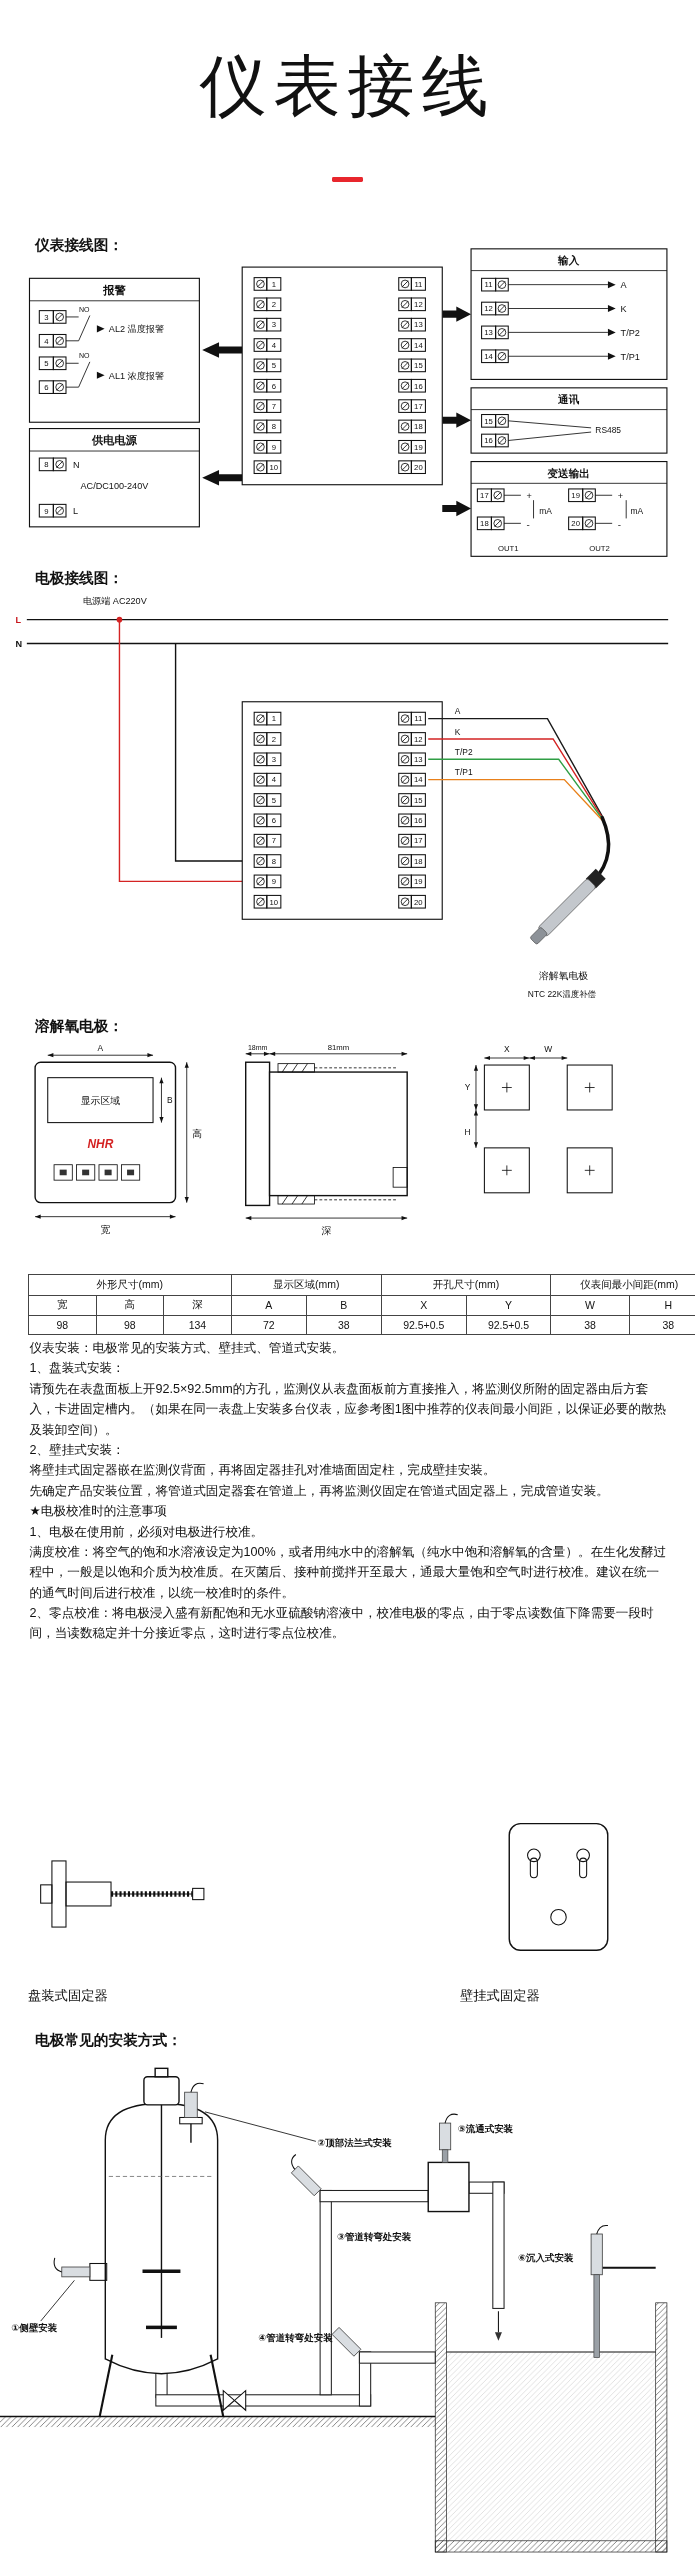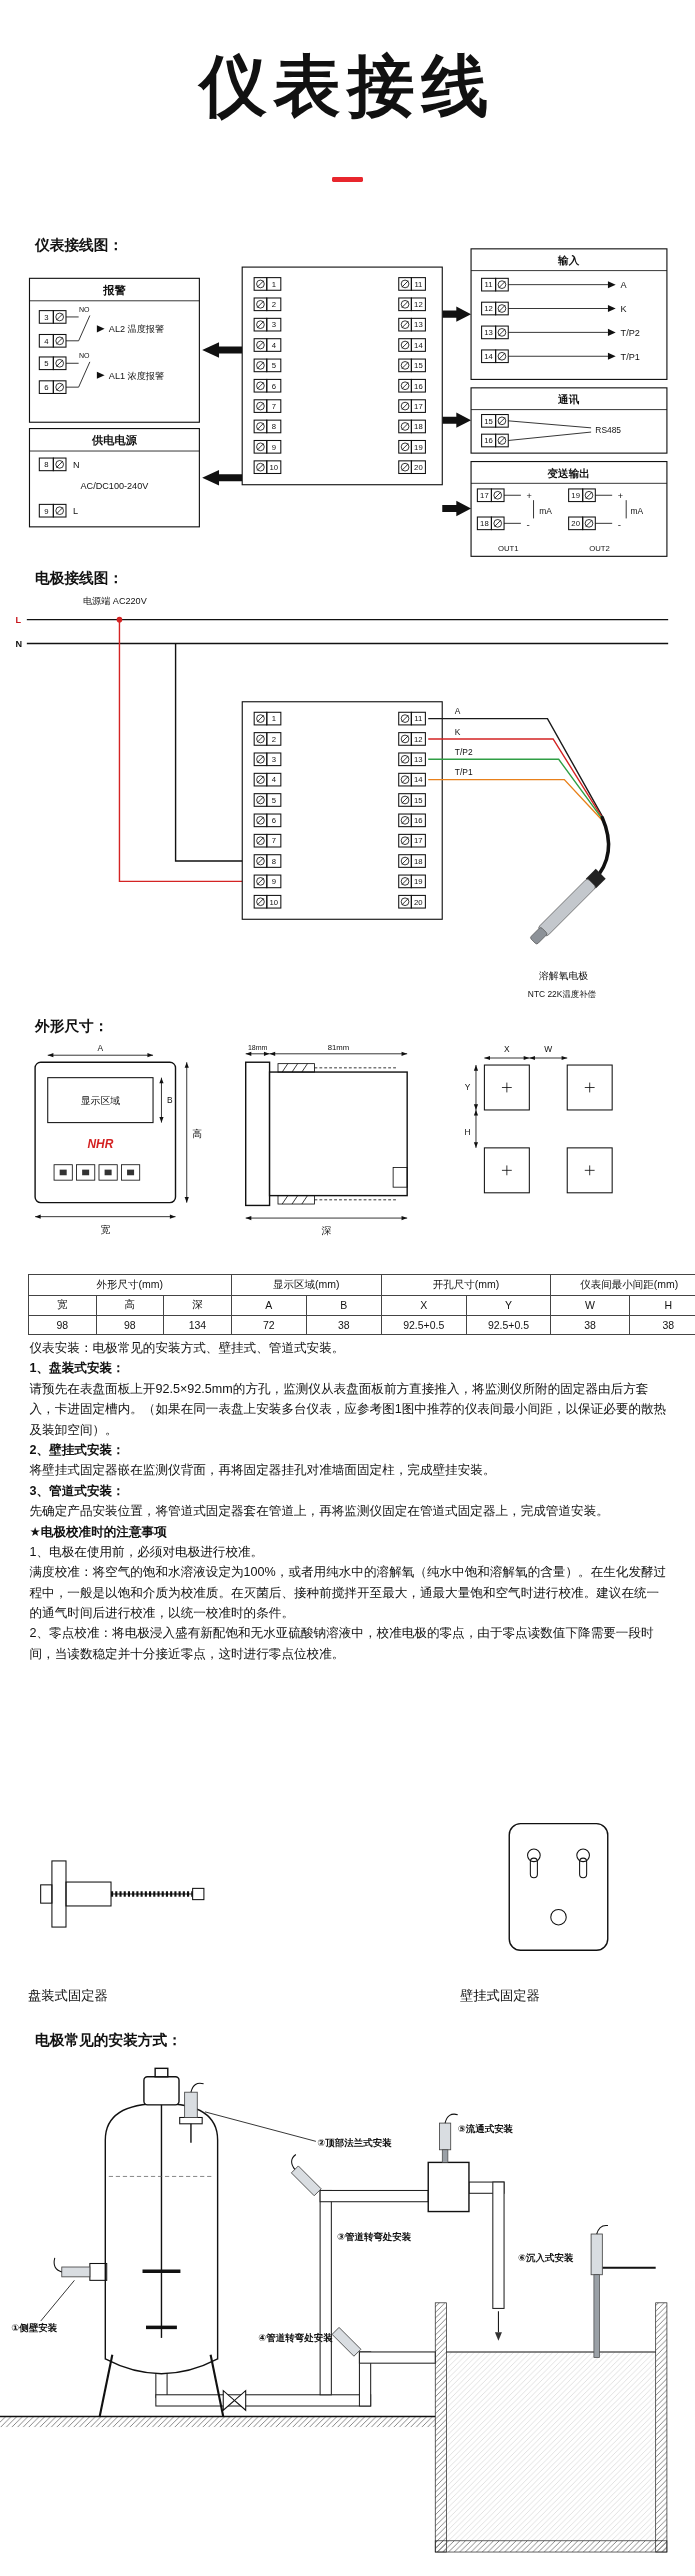--- a/index.html
+++ b/index.html
@@ -1,18 +1,18 @@
 <!DOCTYPE html>
 <html style="font-size:11.2px"><head>
 <meta charset="utf-8">
 <style>
 *{margin:0;padding:0;box-sizing:border-box}
 body{background:#fff;font-family:"Liberation Sans","DejaVu Sans",sans-serif;color:#111}
 .page{position:relative;width:695px;height:2576px;background:#fff;overflow:hidden}
-h1.title{position:absolute;top:41px;left:0;width:100%;text-align:center;font-size:67px;font-weight:700;letter-spacing:7px}
+h1.title{position:absolute;top:41px;left:0;width:100%;text-align:center;font-size:67px;font-weight:400;letter-spacing:7px}
 .title-dash{position:absolute;top:177px;left:332px;width:31px;height:4.9px;background:#e8262d;border-radius:1.4px}
 .sec-label{position:absolute;left:35px;font-size:14.7px;font-weight:bold}
 svg.abs{position:absolute;left:0}
 svg text{font-family:"Liberation Sans","DejaVu Sans",sans-serif;fill:#111}
 .mid{text-anchor:middle}
 .bold{font-weight:bold}
 .red{fill:#c8161d}
 .t10{font-size:10px}.t11{font-size:11px}.t12{font-size:12px}.t13{font-size:13px}
 .t14{font-size:14px}.t15{font-size:15px}.t16{font-size:16px}
 .tnum{font-size:11px}
@@ -31,21 +31,21 @@
 .brand{font-size:17px;font-weight:bold;font-style:italic;fill:#d42323}
 .pipe rect{fill:#fff;stroke:#222;stroke-width:1.5}
 .probe{fill:#d9dde1;stroke:#444;stroke-width:1.2}
 .probe2{fill:#9aa0a6;stroke:#444;stroke-width:1}
 .mlabel{font-size:13.5px;font-weight:bold}
 .vwhite{fill:#fff;stroke:#111;stroke-width:1.5}
 #spec-table{position:absolute;left:28px;top:1274px;width:680px;border-collapse:collapse;font-size:10.5px;text-align:center;table-layout:fixed}
 #spec-table td{border:0.7px solid #444;padding:2.8px 1.4px}
 .install{position:absolute;left:29.5px;top:1338px;width:638px;font-size:12.6px;line-height:1.62}
 .install p{margin:0}
-.install .bold{font-weight:bold}
+.install .bold{font-weight:normal}
 .fixtures{position:absolute;left:28px;top:1806px;width:640px;display:flex;justify-content:space-between}
 .fixtures figure{width:208px;}
 .fixtures svg{position:static}
 .fixtures figcaption{font-size:13.3px;margin-top:2.8px}
 </style>
 </head>
 <body>
 
 <div class="page">
 
@@ -581,21 +581,21 @@
     <path class="cable" d="M858,320 C872,352 872,382 846,410"></path>
     <g transform="translate(846,410) rotate(135)">
       <rect x="-14" y="-10" width="20" height="20" fill="#222"></rect>
       <rect x="4" y="-9" width="100" height="18" rx="4" fill="#c3c7cc" stroke="#555"></rect>
       <rect x="100" y="-7" width="22" height="14" rx="3" fill="#8d9298" stroke="#555"></rect>
     </g>
     <text x="768" y="550" class="t14">溶解氧电极</text>
     <text x="752" y="576" class="t12">NTC 22K温度补偿</text>
   </svg>
 
-  <div class="sec-label" style="top:1017px">外形尺寸：</div>
+  <div class="sec-label" style="top:1017px">溶解氧电极：</div>
 
   <svg class="abs" id="svg-dims" style="top:1041px" width="695" height="232" viewBox="0 0 990 330">
     <g>
       <rect class="box2" x="50" y="30" width="200" height="200" rx="8"></rect>
       <rect class="ln15" x="68" y="52" width="150" height="64"></rect>
       <text x="143" y="90" class="t14 mid">显示区域</text>
       <text x="143" y="152" class="brand mid">NHR</text>
       <g>
         <rect class="ln" x="77" y="176" width="26" height="22"></rect>
           <rect class="fillg" x="85" y="183" width="10" height="8"></rect>
@@ -731,21 +731,20 @@
         </tr>
       </tbody>
     </table>
 
   <div class="install">
     <p>仪表安装：电极常见的安装方式、壁挂式、管道式安装。</p>
     <p class="bold">1、盘装式安装：</p>
     <p>请预先在表盘面板上开92.5×92.5mm的方孔，监测仪从表盘面板前方直接推入，将监测仪所附的固定器由后方套入，卡进固定槽内。（如果在同一表盘上安装多台仪表，应参考图1图中推荐的仪表间最小间距，以保证必要的散热及装卸空间）。</p>
     <p class="bold">2、壁挂式安装：</p>
     <p>将壁挂式固定器嵌在监测仪背面，再将固定器挂孔对准墙面固定柱，完成壁挂安装。</p>
-    <p class="bold">3、管道式安装：</p>
     <p>先确定产品安装位置，将管道式固定器套在管道上，再将监测仪固定在管道式固定器上，完成管道安装。</p>
     <p class="bold">★电极校准时的注意事项</p>
     <p>1、电极在使用前，必须对电极进行校准。</p>
     <p>满度校准：将空气的饱和水溶液设定为100%，或者用纯水中的溶解氧（纯水中饱和溶解氧的含量）。在生化发酵过程中，一般是以饱和介质为校准质。在灭菌后、接种前搅拌开至最大，通最大量饱和空气时进行校准。建议在统一的通气时间后进行校准，以统一校准时的条件。</p>
     <p>2、零点校准：将电极浸入盛有新配饱和无水亚硫酸钠溶液中，校准电极的零点，由于零点读数值下降需要一段时间，当读数稳定并十分接近零点，这时进行零点位校准。</p>
   </div>
 
   <div class="fixtures">
     <figure>
       <svg width="197" height="176" viewBox="0 0 280 250">

